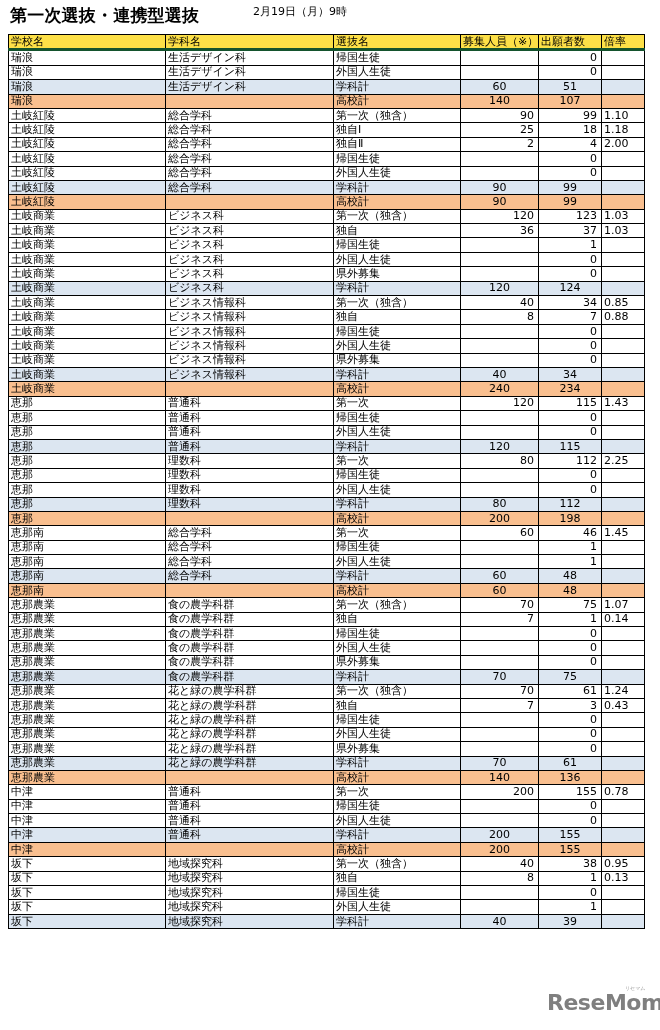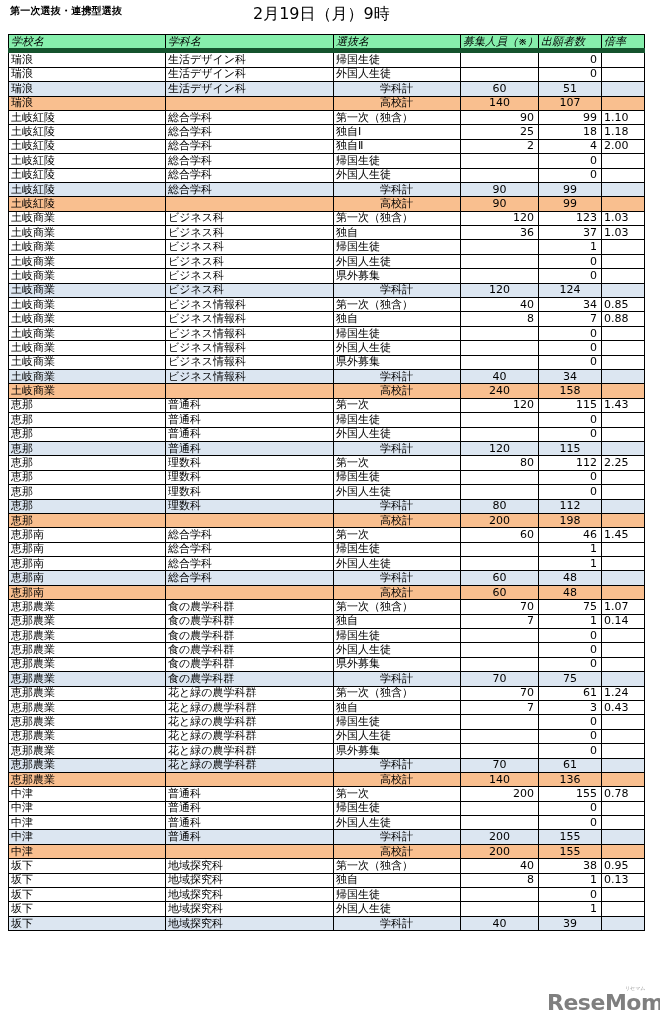--- a/index.html
+++ b/index.html
@@ -1,27 +1,27 @@
 <!DOCTYPE html>
 <html><head>
 <meta charset="utf-8">
 <style>
   html, body { margin:0; padding:0; background:#ffffff; }
   body { width:660px; height:1030px; position:relative; overflow:hidden;
          font-family:"DejaVu Sans", "Liberation Sans", sans-serif; color:#000; }
-  .title { position:absolute; left:10px; top:4px; font-size:10px; font-weight:bold; letter-spacing:0.2px; }
-  .date { position:absolute; left:253px; top:4px; font-size:16px; }
+  .title { position:absolute; left:10px; top:4px; font-size:17px; font-weight:bold; letter-spacing:0.2px; }
+  .date { position:absolute; left:253px; top:4px; font-size:11px; }
   table { position:absolute; left:8px; top:34px; border-collapse:collapse; table-layout:fixed; width:636px; }
   td, th { border:1px solid #000; padding:0 2px; height:13.4px; font-size:11px; line-height:12px;
            white-space:nowrap; overflow:hidden; font-weight:normal; text-decoration:none; }
-  th { background:#86efac; text-align:left; border-bottom:5px solid #14532d;font-style:italic; }
+  th { background:#fde047; text-align:left; border-bottom:3px solid #14532d; }
   td.num { text-align:right; padding-right:4px; }
   td.ctr { text-align:center; }
   td.rate { text-align:left; }
-  td.lab { text-align:center; padding-right:3px; }
+  td.lab { text-align:left; padding-right:3px; }
   tr.dept td { background:#dce6f1; }
   tr.school td { background:#f9bf8f; }
   tr.dept td.rate, tr.school td.rate { background:#dce6f1; }
   tr.school td.rate { background:#f9bf8f; }
   .logo { position:absolute; left:547px; top:990px; font-size:22px; font-weight:bold; color:#7f7f7f;
           font-family:"DejaVu Sans", sans-serif; letter-spacing:-0.5px; }
   .logo-sub { position:absolute; left:625px; top:985px; font-size:5px; color:#9a9a9a; }
 </style>
 </head>
 <body>
@@ -231,21 +231,21 @@
         <td class="lab">学科計</td>
         <td class="ctr">40</td>
         <td class="ctr">34</td>
         <td class="rate"></td>
       </tr>
       <tr class="school">
         <td>土岐商業</td>
         <td></td>
         <td class="lab">高校計</td>
         <td class="ctr">240</td>
-        <td class="ctr">158</td>
+        <td class="ctr">234</td>
         <td class="rate"></td>
       </tr>
       <tr class="normal">
         <td>恵那</td>
         <td>普通科</td>
         <td>第一次</td>
         <td class="num">120</td>
         <td class="num">115</td>
         <td class="rate">1.43</td>
       </tr>

